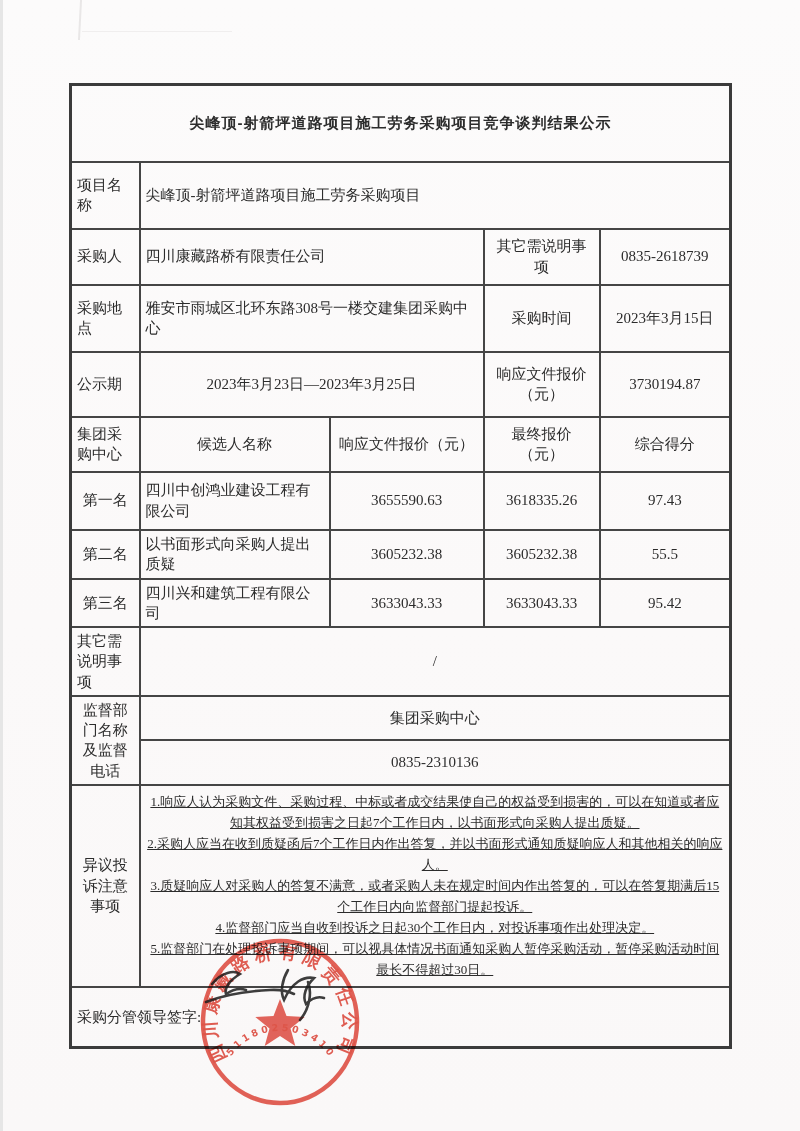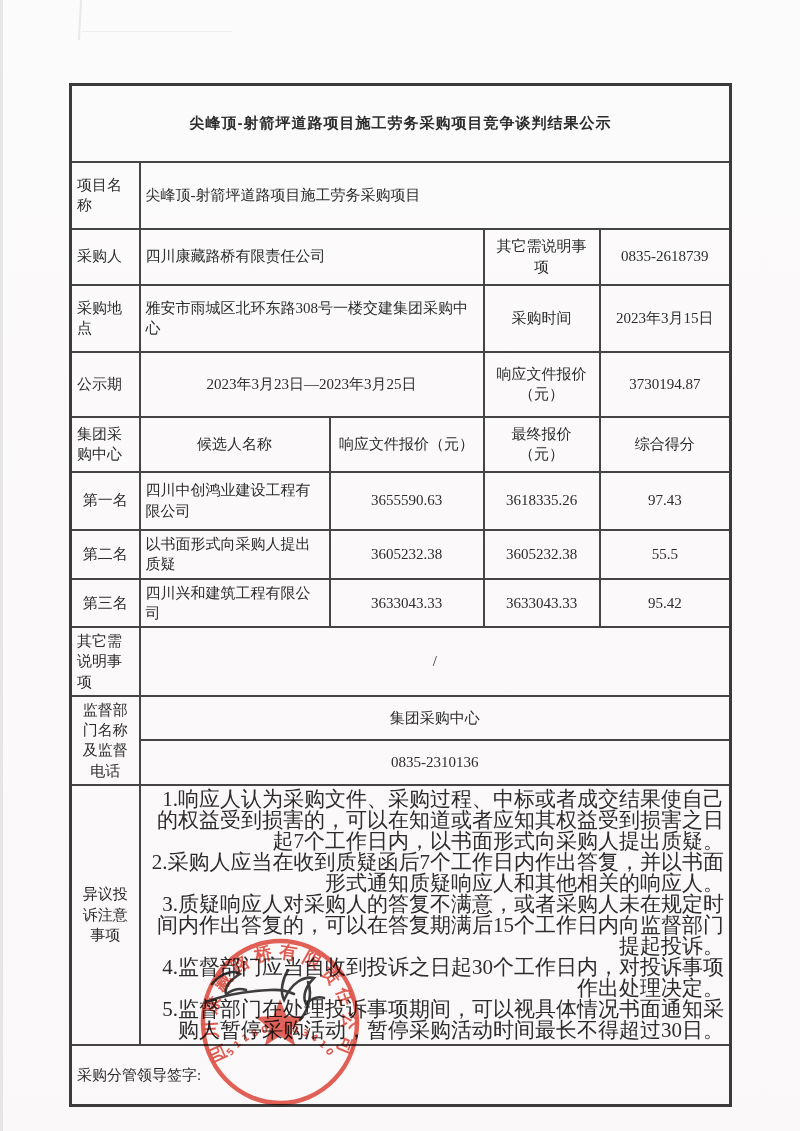--- a/index.html
+++ b/index.html
@@ -59,21 +59,21 @@
     font-family:"Liberation Sans", sans-serif;
     font-weight:bold;
     font-size:21px;
     letter-spacing:1px;
     color:#262626;
   }
   .lbl{ text-align:left; }
   .ctr{ text-align:center; }
   .name-cell{ font-size:14px; padding-left:4px;margin-left:28px; }
   .obj-cell{ vertical-align:middle; padding:8px 10px 8px 8px; }
-  .obj-cell p{ font-size:21px; line-height:21px; text-align:right; }
+  .obj-cell p{ font-size:13px; line-height:21px; text-align:center;text-decoration:underline; }
   .sign-cell{ padding-left:8px;margin-top:10px; }
 
   .stamp{
     position:absolute; left:196px; top:936px; width:168px; height:172px;
     mix-blend-mode:multiply; opacity:0.9;
     pointer-events:none;
   }
   .signature{
     position:absolute; left:200px; top:960px; width:145px; height:66px;
     pointer-events:none;

